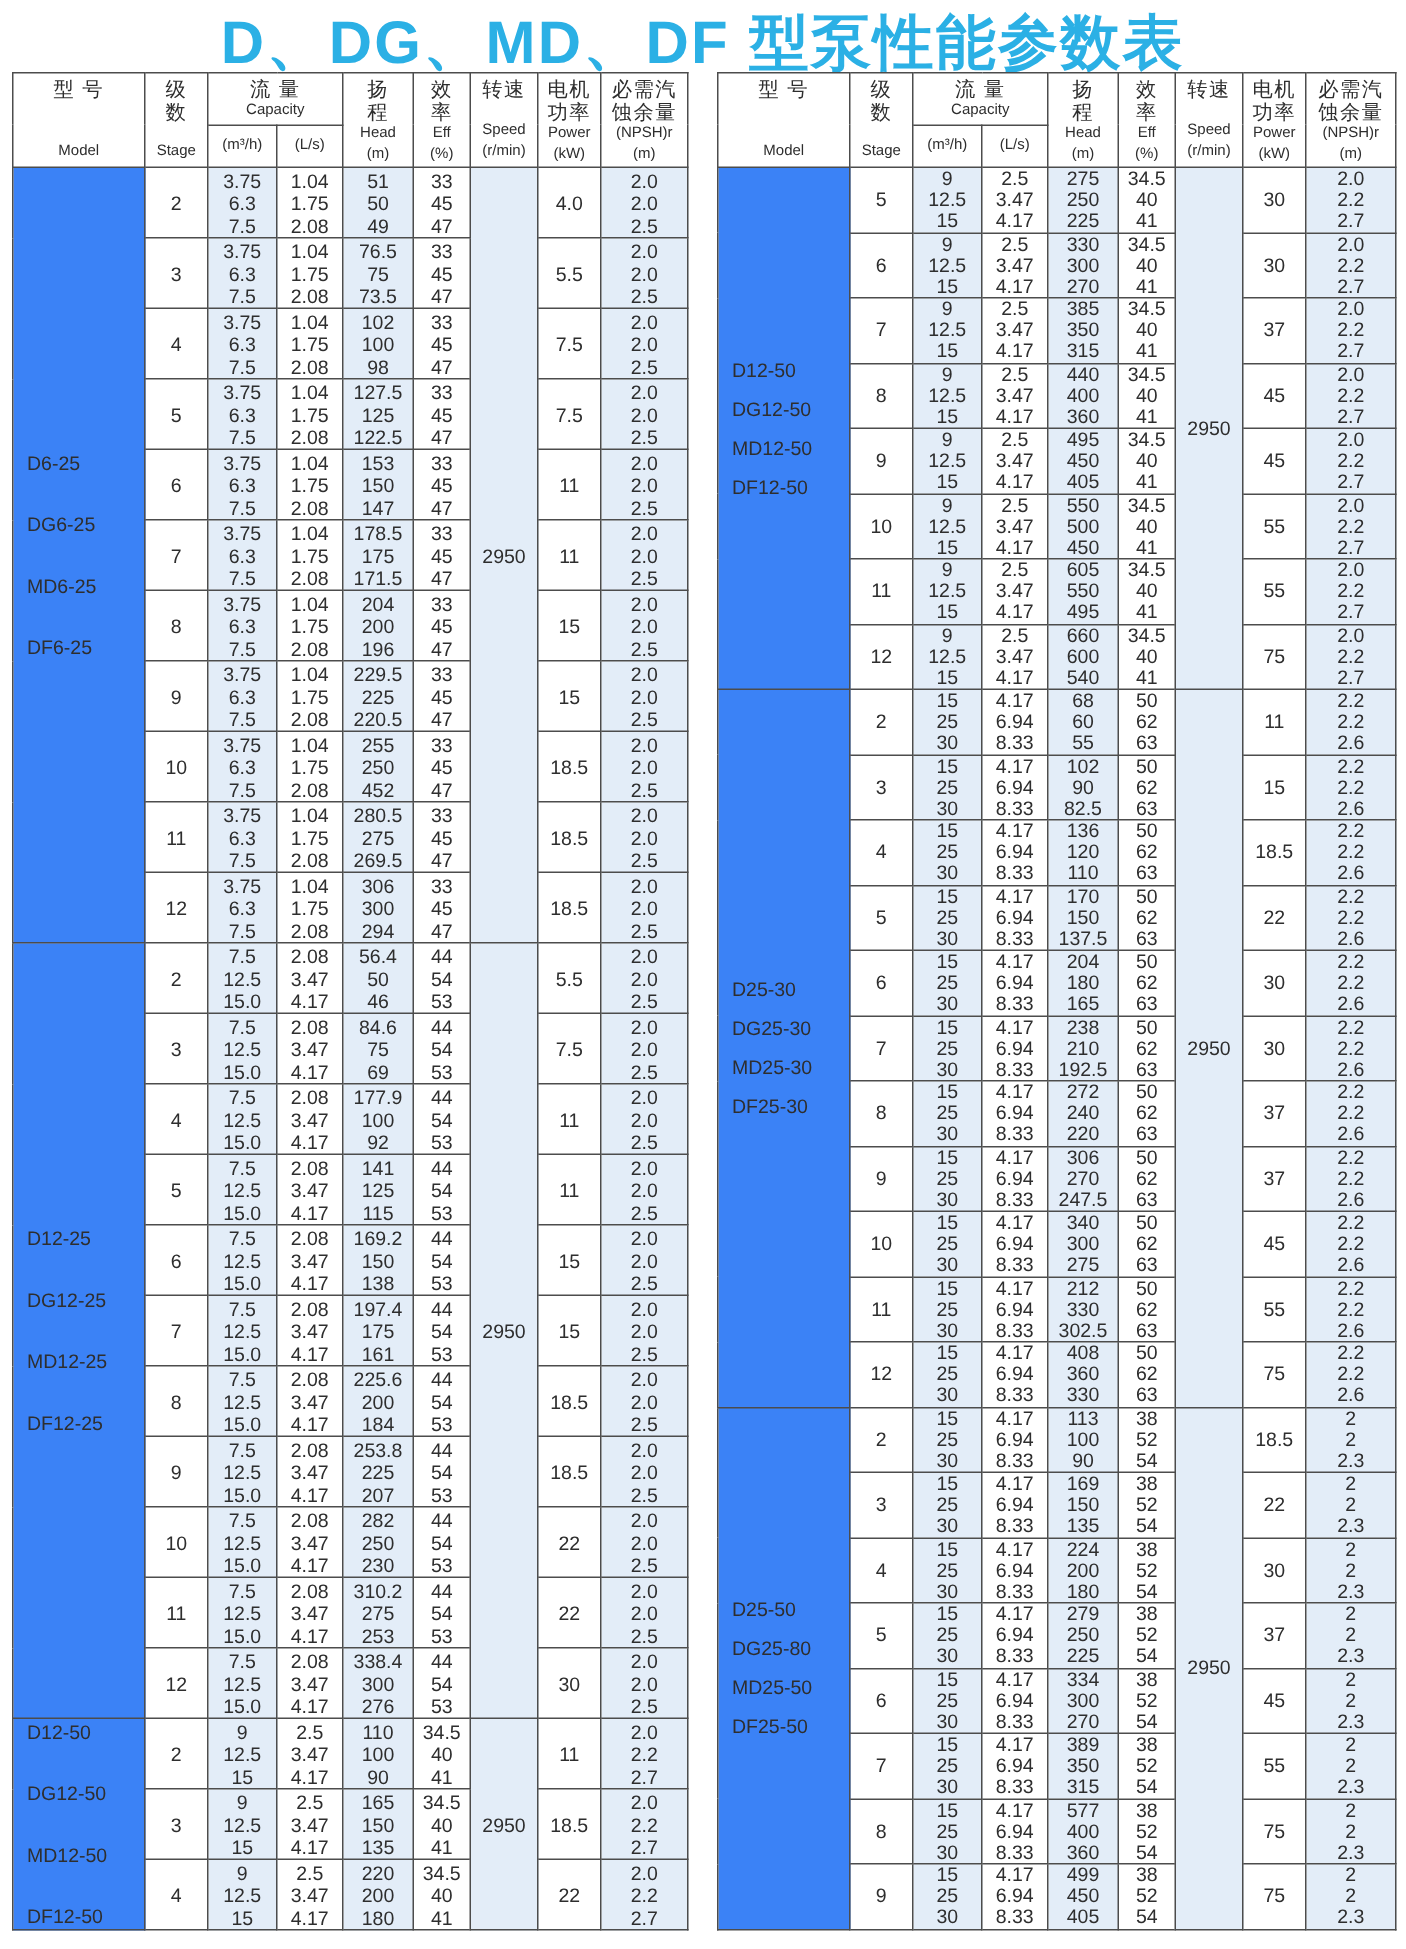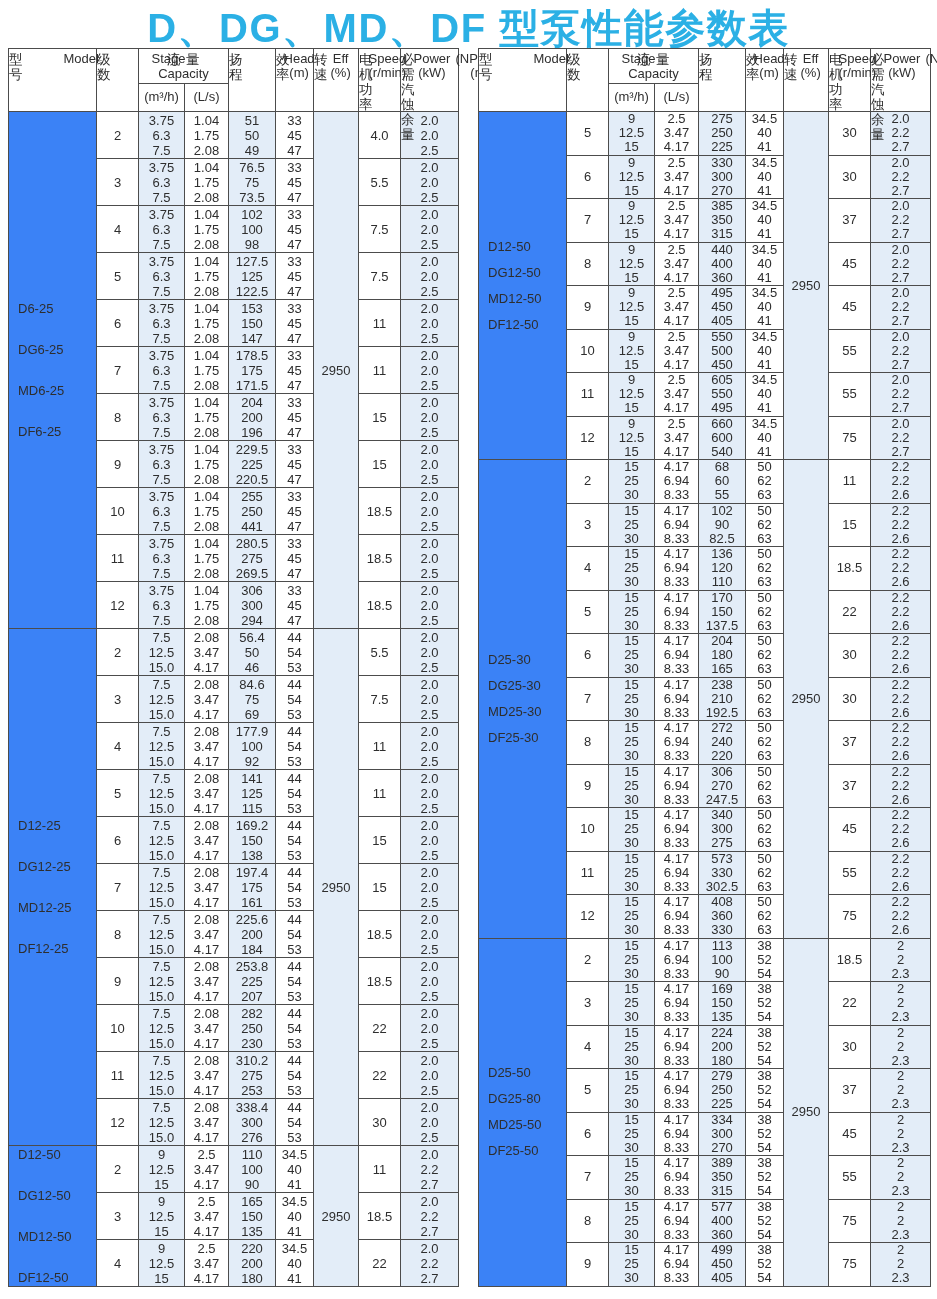--- a/index.html
+++ b/index.html
@@ -20,25 +20,25 @@
   #t0{left:8px;width:450px;}
   #t1{left:478px;width:452px;}
   th,td{
     border:1px solid #4c4c4c;padding:0;margin:0;
     text-align:center;vertical-align:middle;
     font-size:13px;font-weight:normal;color:#2e2e2e;
   }
   thead tr.h1{height:34px;}
   thead tr.h2{height:28px;}
   .th-full .th-stack{
-    display:flex;justify-content:space-between;
-    height:56px;padding:3px 0 3px;gap:40px;
+    display:flex;flex-direction:column;justify-content:space-between;
+    height:56px;padding:3px 0 3px;
   }
   .zh-line{font-size:13.5px;line-height:15px;letter-spacing:1px;}
-  .en-line{font-size:13px;line-height:14px;letter-spacing:0;}
+  .en-line{font-size:10px;line-height:14px;letter-spacing:0;}
   .th-cap .zh-line{margin-top:1px;}
   .shade{background:#e3edf8;}
   .model-cell{background:#3b82f6;}
   .model-wrap{
     display:flex;flex-direction:column;justify-content:center;
     align-items:flex-start;padding-left:9px;text-align:left;
   }
   #t0 .model-wrap{gap:26px;}
   #t1 .model-wrap{gap:12px;}
   #t0 tbody tr{height:47px;}
@@ -445,21 +445,21 @@
           <div class="v">7.5</div>
         </td>
         <td>
           <div class="v">1.04</div>
           <div class="v">1.75</div>
           <div class="v">2.08</div>
         </td>
         <td class="shade">
           <div class="v">255</div>
           <div class="v">250</div>
-          <div class="v">441</div>
+          <div class="v">452</div>
         </td>
         <td>
           <div class="v">33</div>
           <div class="v">45</div>
           <div class="v">47</div>
         </td>
         <td>
           <div class="v">18.5</div>
         </td>
         <td class="shade">
@@ -1720,21 +1720,21 @@
           <div class="v">15</div>
           <div class="v">25</div>
           <div class="v">30</div>
         </td>
         <td>
           <div class="v">4.17</div>
           <div class="v">6.94</div>
           <div class="v">8.33</div>
         </td>
         <td class="shade">
-          <div class="v">573</div>
+          <div class="v">212</div>
           <div class="v">330</div>
           <div class="v">302.5</div>
         </td>
         <td>
           <div class="v">50</div>
           <div class="v">62</div>
           <div class="v">63</div>
         </td>
         <td>
           <div class="v">55</div>

